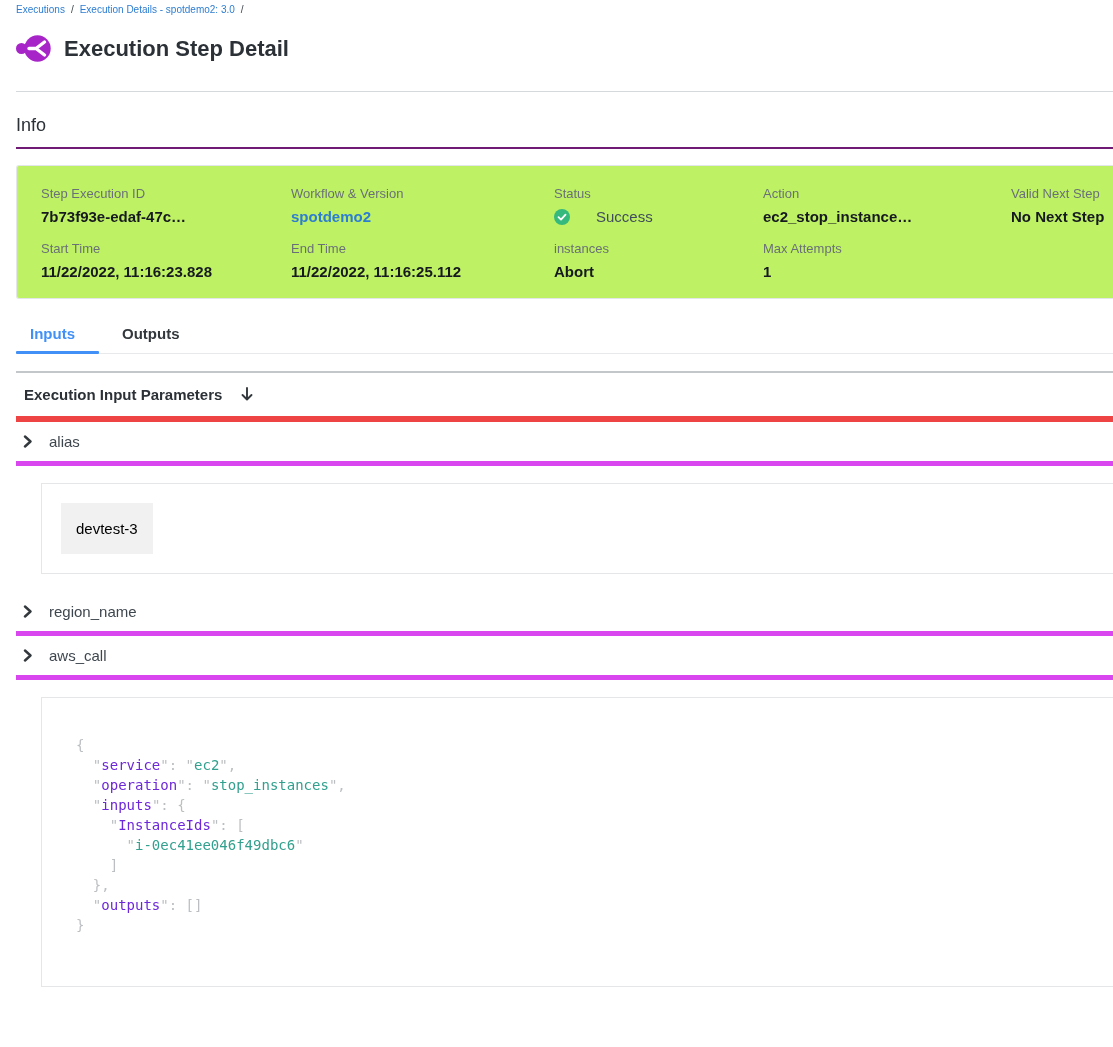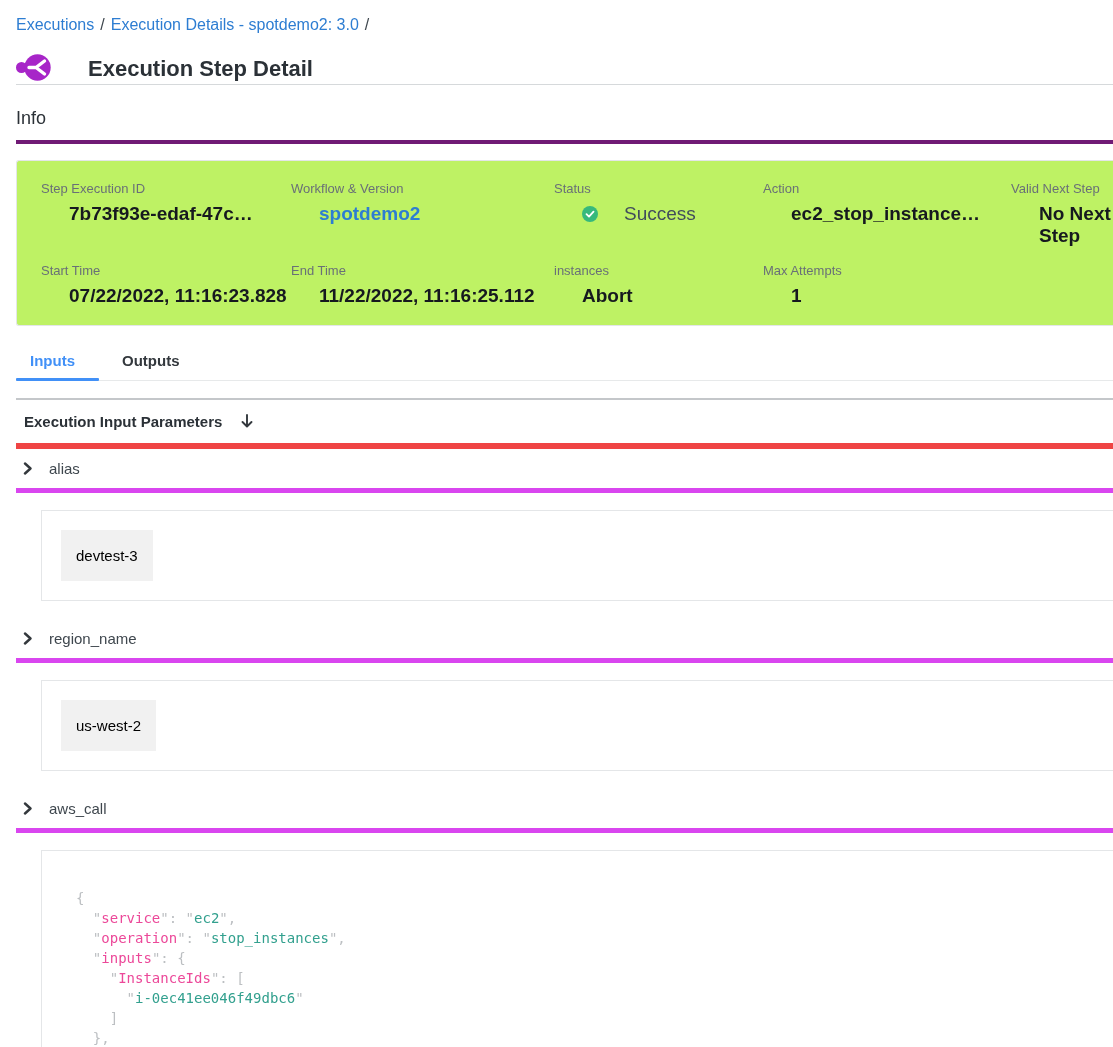--- a/index.html
+++ b/index.html
@@ -6,53 +6,52 @@
   html, body {
     width: 1113px; height: 1047px;
     overflow: hidden;
     background: #ffffff;
     font-family: "Liberation Sans", sans-serif;
     color: #414d5c;
   }
   .page { padding-left: 16px; }
 
   
-  .breadcrumb { padding-top: 16px; font-size: 16px; color: #3f474e; }
+  .breadcrumb { padding-top: 4px; font-size: 10px; color: #3f474e; }
   .breadcrumb a { color: #2d7dd2; text-decoration: none; cursor: pointer; }
   .breadcrumb .sep { color: #3f474e; margin: 0 6px; }
 
   
   .title-row {
-    display: flex; align-items: flex-end;
-    margin-top: 19px; padding-bottom: 2px;
+    display: flex; align-items: center;
+    margin-top: 19px; padding-bottom: 28px;
     border-bottom: 1px solid #d6d9db;
     margin-right: 0;
-    gap: 24px;
   }
   .logo { width: 35px; height: 29px; margin-right: 13px; flex: 0 0 auto; }
   .page-title { font-size: 22px; font-weight: bold; color: #2b3137; }
   .page-subtitle { font-size: 22px; font-weight: normal; color: #4a525b; margin-left: 10px; }
 
   
   .info-heading {
     margin-top: 23px; font-size: 18px; font-weight: normal; color: #2b3137;
-    padding-bottom: 11px; border-bottom: 4px solid #701a75;
+    padding-bottom: 11px; border-bottom: 2px solid #701a75;
   }
   .info-card {
     margin-top: 16px;
     border: 1px solid #e3e6e8; border-right: none;
     border-radius: 3px 0 0 3px;
     background: #bef264;
     padding: 20px 0 18px 24px;
     display: grid;
     grid-template-columns: 250px 263px 209px 248px 1fr;
     grid-row-gap: 16px;
   }
   .field-label { font-size: 13px; color: #697077; }
-  .field-value { font-size: 19px; font-weight: bold; color: #16191f; margin-top: 7px; display: flex; align-items: center; margin-left: 28px; }
+  .field-value { font-size: 15px; font-weight: bold; color: #16191f; margin-top: 7px; display: flex; align-items: center; }
   .field-value.link { color: #2d7dd2; cursor: pointer; }
   .field-value.status { font-weight: normal; color: #414d5c; gap: 19px; }
   .status-icon { width: 16px; height: 16px; margin-right: 7px; flex: 0 0 auto; }
 
   
   .tabs { margin-top: 18px; display: flex; border-bottom: 1px solid #e7e9ea; }
   .tab {
     font-size: 15px; font-weight: bold; color: #33383d;
     padding: 8px 23px 11px 23px; cursor: pointer; position: relative;
   }
@@ -108,21 +107,21 @@
     background: #fff;
     padding: 37px 0 30px 34px;
     height: 290px;
   }
   .code {
     font-family: "DejaVu Sans Mono", monospace;
     font-size: 14px; line-height: 20px;
     white-space: pre;
   }
   .tok-p { color: #bcbfc2; }
-  .tok-k { color: #ec4899; }
+  .tok-k { color: #6d28d9; }
   .tok-s { color: #32a08e; }
 </style>
 </head>
 <body>
 
 <div class="page">
 
   <div class="breadcrumb">
     <a>Executions</a><span class="sep">/</span><a>Execution Details - spotdemo2: 3.0</a><span class="sep">/</span>
   </div>
@@ -160,21 +159,21 @@
     <div class="field">
       <div class="field-label">Action</div>
       <div class="field-value">ec2_stop_instance…</div>
     </div>
     <div class="field">
       <div class="field-label">Valid Next Step</div>
       <div class="field-value">No Next Step</div>
     </div>
     <div class="field">
       <div class="field-label">Start Time</div>
-      <div class="field-value">07/22/2022, 11:16:23.828</div>
+      <div class="field-value">11/22/2022, 11:16:23.828</div>
     </div>
     <div class="field">
       <div class="field-label">End Time</div>
       <div class="field-value">11/22/2022, 11:16:25.112</div>
     </div>
     <div class="field">
       <div class="field-label">instances</div>
       <div class="field-value">Abort</div>
     </div>
     <div class="field">
@@ -210,23 +209,20 @@
     </div>
   </div>
 
   <div class="param-section">
     <div class="param-row">
       <svg class="chevron-icon" viewBox="0 0 13 13">
         <path d="M4 1.5 L9.5 6.5 L4 11.5" stroke="#33383d" stroke-width="2.4" fill="none" stroke-linecap="round" stroke-linejoin="round"></path>
       </svg>
       <span class="param-name">region_name</span>
     </div>
-    <div class="param-value-box">
-      <span class="chip">us-west-2</span>
-    </div>
   </div>
 
   <div class="param-section">
     <div class="param-row">
       <svg class="chevron-icon" viewBox="0 0 13 13">
         <path d="M4 1.5 L9.5 6.5 L4 11.5" stroke="#33383d" stroke-width="2.4" fill="none" stroke-linecap="round" stroke-linejoin="round"></path>
       </svg>
       <span class="param-name">aws_call</span>
     </div>
     <div class="code-box">

